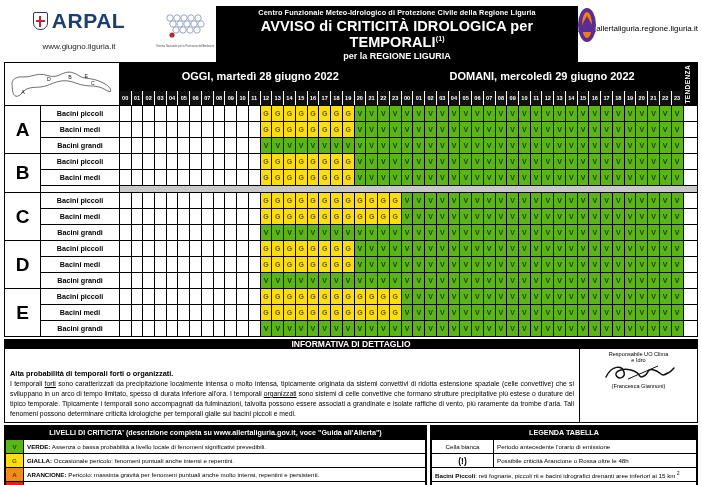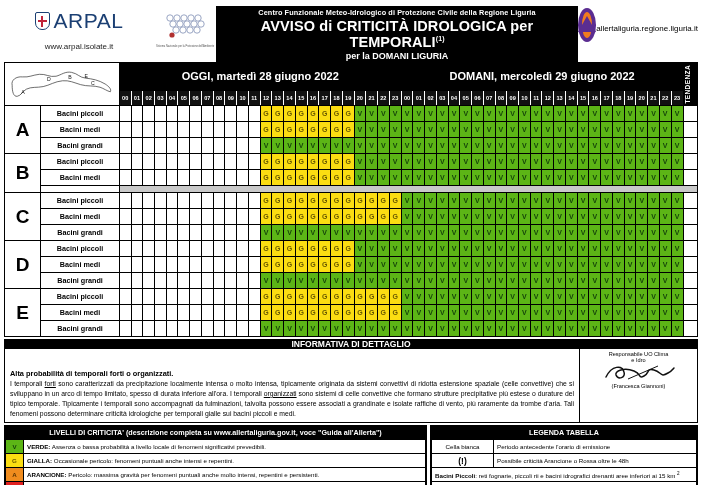--- a/index.html
+++ b/index.html
@@ -22,21 +22,21 @@
     border-radius:2px 2px 7px 7px; position:relative; flex:none;
   }
   .arpal-shield:before{
     content:""; position:absolute; left:50%; top:3px; width:2px; height:11px;
     background:#c0233a; transform:translateX(-50%);
   }
   .arpal-shield:after{
     content:""; position:absolute; top:50%; left:2px; right:2px; height:2px;
     background:#c0233a; transform:translateY(-50%);
   }
-  .arpal-word { font-size:21px; font-weight:normal; color:#1b3f73; letter-spacing:.5px; line-height:1; }
+  .arpal-word { font-size:21px; font-weight:bold; color:#1b3f73; letter-spacing:.5px; line-height:1; }
   .arpal-url { font-size:8px; color:#222; margin-top:11px; }
 
   .hdr-dots { width:62px; padding-top:8px; text-align:center; }
   .dotgrid { width:44px; height:26px; margin:0 auto; position:relative; }
   .hdr-dots .dcap { font-size:2.6px; color:#555; line-height:1.25; margin-top:1px; }
 
   .hdr-center { flex:1; display:flex; flex-direction:column; align-items:center; }
   .title-box {
     background:#000; color:#fff; width:100%; text-align:center;
     padding:2px 4px 3px 4px;
@@ -125,21 +125,21 @@
 
 <div class="page">
 
   <div class="header">
 
     <div class="hdr-left">
       <div class="arpal-row">
         <div class="arpal-shield"></div>
         <div class="arpal-word">ARPAL</div>
       </div>
-      <div class="arpal-url">www.arpal.isolate.it</div>
+      <div class="arpal-url">www.giugno.liguria.it</div>
     </div>
 
     <div class="hdr-dots">
       <svg class="dotgrid" viewBox="0 0 44 26">
         <g fill="none" stroke="#9aa6c4" stroke-width="1">
           <circle cx="7" cy="4" r="3.2"></circle>
             <circle cx="14" cy="4" r="3.2"></circle>
             <circle cx="21" cy="4" r="3.2"></circle>
           <circle cx="28" cy="4" r="3.2"></circle>
             <circle cx="35" cy="4" r="3.2"></circle>
@@ -155,21 +155,21 @@
         </g>
         <circle cx="9" cy="21" r="2.6" fill="#b03030"></circle>
       </svg>
       <div class="dcap">Sistema Nazionale per la Protezione dell'Ambiente</div>
     </div>
 
     <div class="hdr-center">
       <div class="title-box">
         <div class="t1">Centro Funzionale Meteo-Idrologico di Protezione Civile della Regione Liguria</div>
         <div class="t2"><span>AVVISO di CRITICITÀ IDROLOGICA per TEMPORALI</span><sup>(1)</sup></div>
-        <div class="t3">per la DOMANI LIGURIA</div>
+        <div class="t3">per la REGIONE LIGURIA</div>
       </div>
       <div class="emissione">EMISSIONE DEL: 28/06/2022 ORE:11:27</div>
     </div>
 
     <div class="hdr-right">
       <div class="pc-logo">
         <div class="pc-tri"></div>
       </div>
       <div class="url">allertaliguria.regione.liguria.it</div>
     </div>

